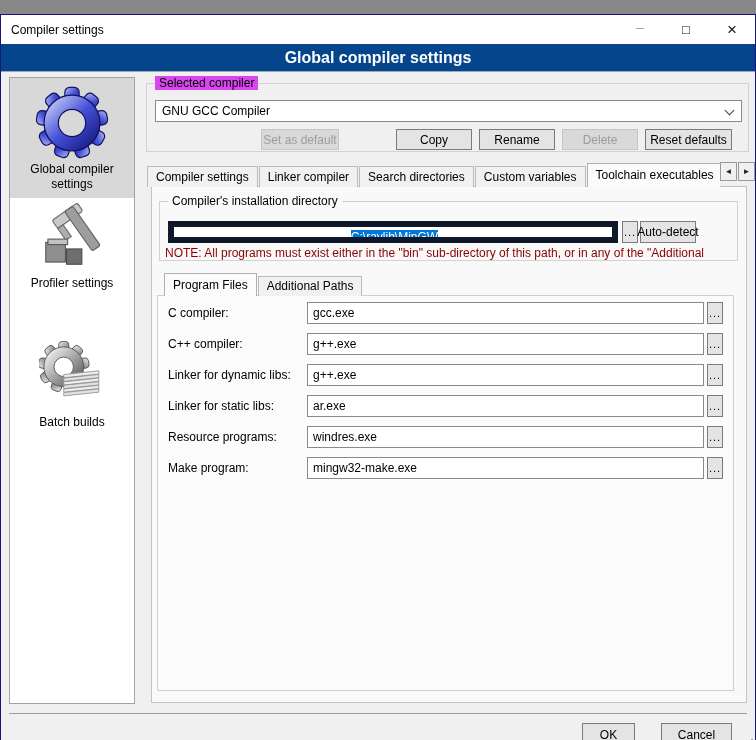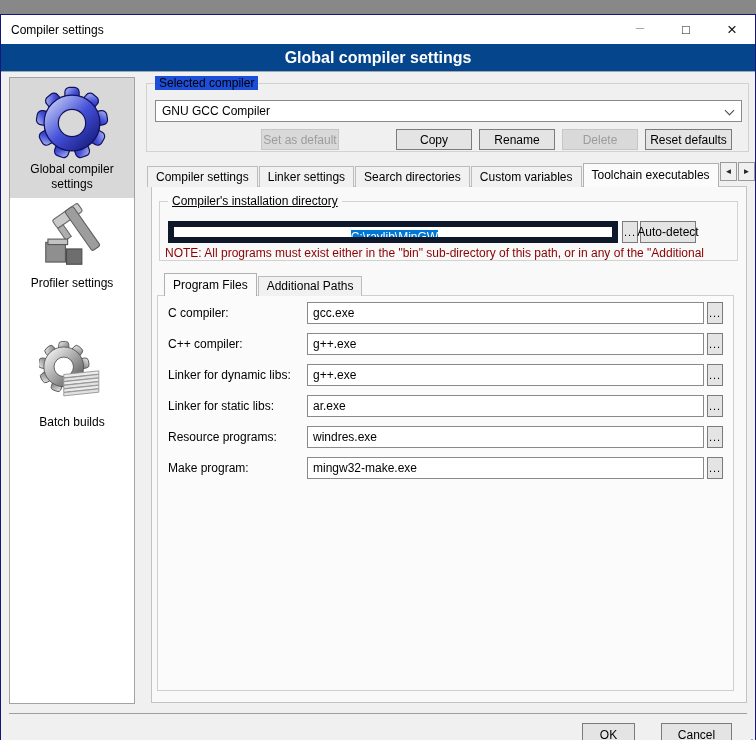--- a/index.html
+++ b/index.html
@@ -31,21 +31,21 @@
   .side-label{font-size:12px;line-height:15px;padding:0 4px;}
   .si-1{padding-top:6px;height:120px;}
   .si-1 .icon-wrap{height:78px;}
   .si-2{padding-top:2px;height:113px;}
   .si-2 .icon-wrap{height:76px;}
   .si-3{padding-top:28px;}
   .si-3 .icon-wrap{height:68px;margin-bottom:8px;}
   
   .main{position:absolute;left:145px;top:62px;width:603px;height:627px;}
   .groupbox{position:absolute;border:1px solid #d2d2d2;background:transparent;}
-  .groupbox .legend{position:absolute;top:-8px;left:8px;background:#1d4ed8;padding:0 4px;font-size:12px;}
+  .groupbox .legend{position:absolute;top:-8px;left:8px;background:#d946ef;padding:0 4px;font-size:12px;}
   .g-selected{top:6px;left:0;width:603px;height:69px;}
   .combo{position:relative;background:#fff;border:1px solid #8a8a8a;height:22px;line-height:20px;padding-left:6px;cursor:default;}
   .combo .chev{position:absolute;right:8px;top:6px;width:7px;height:7px;
                border-right:1px solid #444;border-bottom:1px solid #444;transform:rotate(45deg);}
   .combo.gray{background:#dcdcdc;}
   .c-compiler{position:absolute;left:8px;top:16px;width:587px;}
   .btnrow{position:absolute;left:0;top:45px;width:100%;height:21px;display:flex;justify-content:flex-end;
           padding-right:16px;gap:7px;}
   .btn{background:#e4e4e4;border:1px solid #7b7b7b;font-size:12px;display:flex;align-items:center;
        justify-content:center;cursor:default;white-space:nowrap;}
@@ -59,21 +59,21 @@
   .tab{height:21px;line-height:20px;padding:0 8px;background:#f1f1f1;border:1px solid #bcbcbc;border-bottom:none;
        margin-right:1px;white-space:nowrap;flex:none;cursor:default;}
   .tab.active{height:24px;line-height:23px;background:#fbfbfb;border-color:#b0b0b0;z-index:4;}
   .tab-arrows{position:absolute;top:85px;right:-6px;display:flex;gap:1px;z-index:5;}
   .tab-arrow{width:17px;height:19px;background:#f0f0f0;border:1px solid #9a9a9a;font-size:8px;
              display:flex;align-items:center;justify-content:center;color:#222;cursor:default;}
   
   .panel-outer{position:absolute;top:109px;left:5px;width:596px;height:517px;background:#f9f9f9;
                border:1px solid #c3c3c3;}
   .g-dir{left:7px;top:14px;width:579px;height:60px;}
-  .g-dir .legend{background:#f9f9f9;text-decoration:underline;}
+  .g-dir .legend{background:#f9f9f9;}
   .dir-input{position:absolute;left:8px;top:19px;width:450px;height:22px;background:#fff;
              border:6px solid #0f172a;line-height:20px;padding-left:3px;overflow:hidden;white-space:nowrap;text-align:center;}
   .dir-input .sel{background:#0078d7;color:#fff;}
   .dots{width:16px;height:22px;font-size:11px;letter-spacing:1px;line-height:18px;}
   .d-dir{position:absolute;left:462px;top:19px;}
   .b-autodetect{position:absolute;left:480px;top:19px;width:56px;height:22px;}
   .note{position:absolute;left:5px;top:44px;right:3px;color:#8b0000;white-space:nowrap;overflow:hidden;}
   
   .subtabs{position:absolute;left:12px;top:86px;display:flex;align-items:flex-end;height:23px;z-index:3;}
   .subtabs .tab{height:20px;line-height:19px;}
@@ -222,21 +222,21 @@
         <div class="btn disabled b-setdef">Set as default</div>
         <div class="btn b-copy">Copy</div>
         <div class="btn b-rename">Rename</div>
         <div class="btn disabled b-delete">Delete</div>
         <div class="btn b-reset">Reset defaults</div>
       </div>
     </div>
 
     <div class="tabstrip">
       <div class="tab">Compiler settings</div>
-      <div class="tab">Linker settings</div>
+      <div class="tab">Linker compiler</div>
       <div class="tab">Search directories</div>
       <div class="tab">Custom variables</div>
       <div class="tab active">Toolchain executables</div>
       <div class="tab">Build options</div>
     </div>
     <div class="tab-arrows">
       <div class="tab-arrow">
           <span>◄</span>
         </div>
       <div class="tab-arrow">

